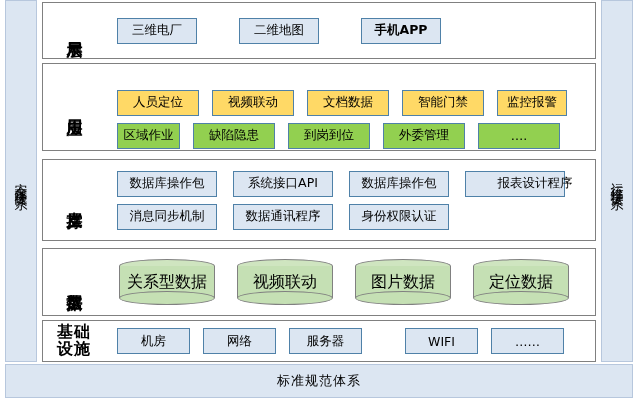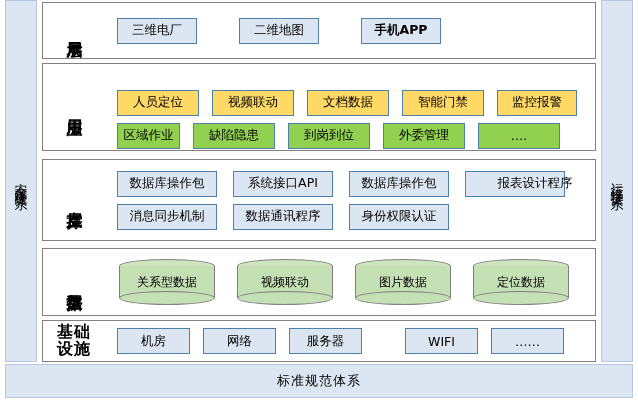--- a/index.html
+++ b/index.html
@@ -166,21 +166,21 @@
   }
   .cyl .top { top: 0px; background: #cfe5c0; }
   .cyl .bot { top: 32px; }
   .cyl .cap-label {
     position: absolute;
     left: 0; top: 0;
     width: 96px; height: 46px;
     display: flex;
     align-items: center;
     justify-content: center;
-    font-size: 12px;
+    font-size: 16px;
     color: #000;
     z-index: 3;
     white-space: nowrap;
   }
 </style>
 </head>
 <body>
 
 <div id="canvas">
 
@@ -212,21 +212,21 @@
       <div class="layer" style="top: 63px; height: 88px;">
         <div class="layer-label">
           <span class="stackv">应用层</span>
         </div>
         <div class="layer-body">
           <div class="row" style="gap: 13px; padding-left: 12px;">
             <div class="node amber" style="width: 82px;">人员定位</div>
             <div class="node amber" style="width: 82px;">视频联动</div>
             <div class="node amber" style="width: 82px;">文档数据</div>
             <div class="node amber" style="width: 82px;">智能门禁</div>
-            <div class="node amber" style="width: 80px;">监控报警</div>
+            <div class="node amber" style="width: 70px;">监控报警</div>
           </div>
           <div class="row" style="gap: 13px; padding-left: 12px;">
             <div class="node green" style="width: 63px;">区域作业</div>
             <div class="node green" style="width: 82px;">缺陷隐患</div>
             <div class="node green" style="width: 82px;">到岗到位</div>
             <div class="node green" style="width: 82px;">外委管理</div>
             <div class="node green" style="width: 82px;">….</div>
           </div>
         </div>
       </div>

